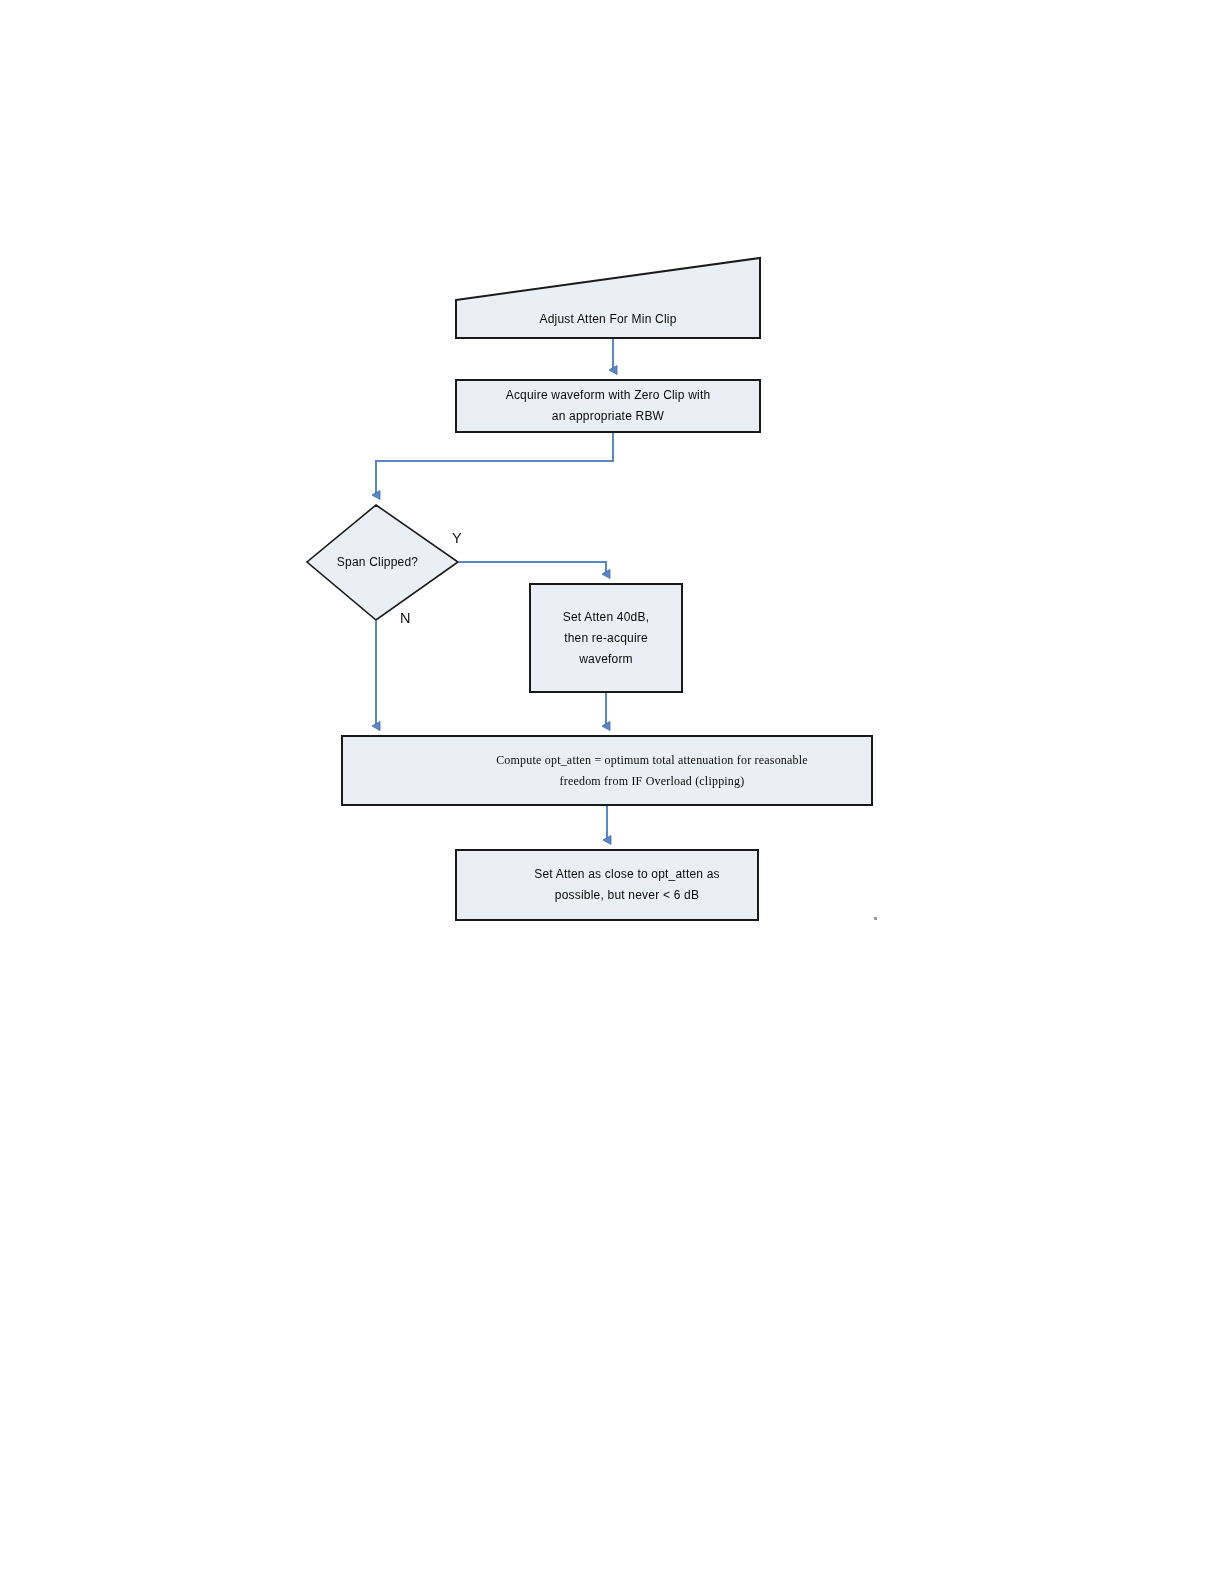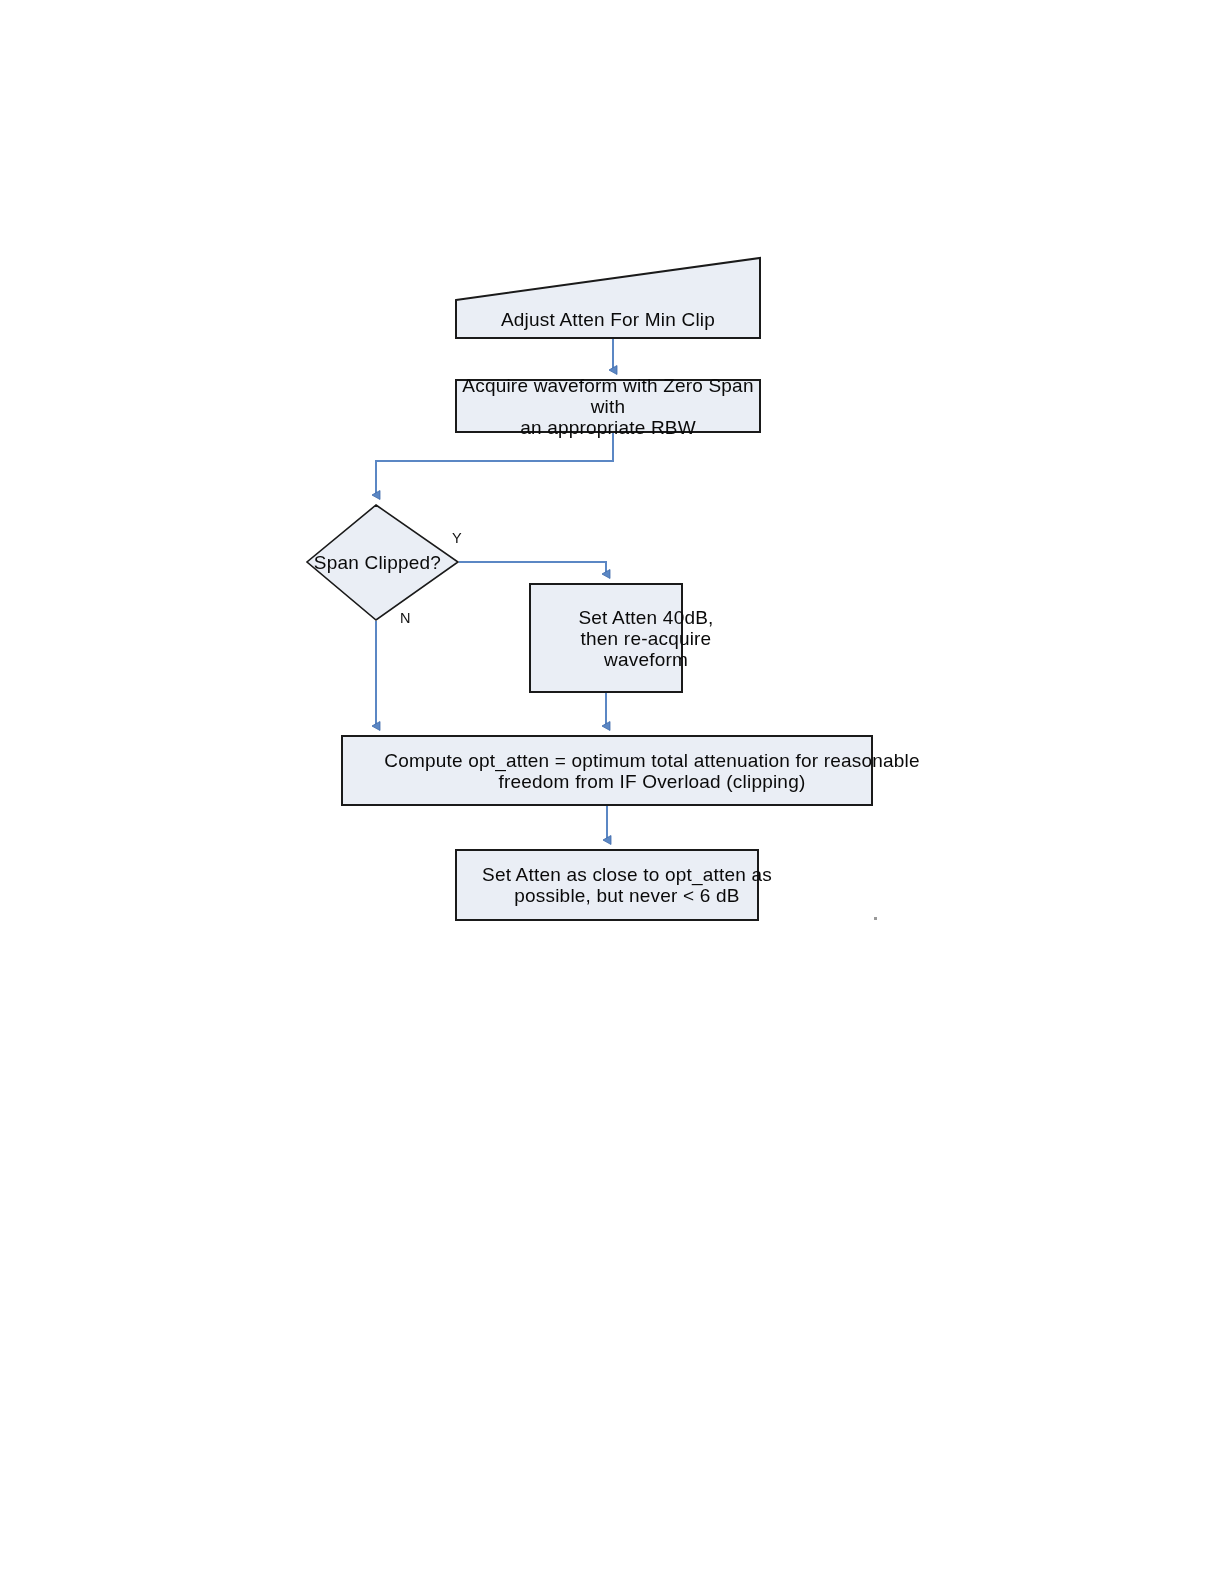--- a/index.html
+++ b/index.html
@@ -21,21 +21,21 @@
     width: 1224px;
     height: 1584px;
   }
   .node-text {
     position: absolute;
     display: flex;
     align-items: center;
     justify-content: center;
     text-align: center;
     color: #0a0a0a;
-    font-size: 19px;
+    font-size: 12px;
     line-height: 21px;
     letter-spacing: 0.2px;
     pointer-events: none;
     white-space: pre-line;
   }
   .edge-label {
     position: absolute;
     color: #111111;
     font-size: 14.5px;
     line-height: 16px;
@@ -74,30 +74,30 @@
 
   <path d="M606,693 L606,726" fill="none" stroke="#5b87c4" stroke-width="2" marker-end="url(#arrowhead)"></path>
 
   <path d="M607,806 L607,840" fill="none" stroke="#5b87c4" stroke-width="2" marker-end="url(#arrowhead)"></path>
 
   <rect x="874" y="917" width="3" height="3" fill="#9a9a9a"></rect>
 </svg>
 
 <div class="node-text" style="left:456px; top:300px; width:304px; height:38px;">Adjust Atten For Min Clip</div>
 
-<div class="node-text" style="left:456px; top:380px; width:304px; height:52px;">Acquire waveform with Zero Span with
+<div class="node-text" style="left:456px; top:380px; width:304px; height:52px;">Acquire waveform with Zero Clip with
 an appropriate RBW</div>
 
 <div class="node-text" style="left:300px; top:542px; width:155px; height:40px;">Span Clipped?</div>
 
-<div class="node-text" style="left:530px; top:584px; width:152px; height:108px;margin-left:40px;">Set Atten 40dB,
+<div class="node-text" style="left:530px; top:584px; width:152px; height:108px;">Set Atten 40dB,
 then re-acquire
 waveform</div>
 
-<div class="node-text" style="left:342px; top:736px; width:620px; height:69px;">Compute opt_atten = optimum total attenuation for reasonable
+<div class="node-text" style="left:342px; top:736px; width:620px; height:69px;font-family:Liberation Serif, serif;">Compute opt_atten = optimum total attenuation for reasonable
 freedom from IF Overload (clipping)</div>
 
 <div class="node-text" style="left:456px; top:850px; width:342px; height:70px;">Set Atten as close to opt_atten as
 possible, but never &lt; 6 dB</div>
 
 <div class="edge-label" style="left:452px; top:530px;">Y</div>
 
 <div class="edge-label" style="left:400px; top:610px;">N</div>
 
 </body></html>

